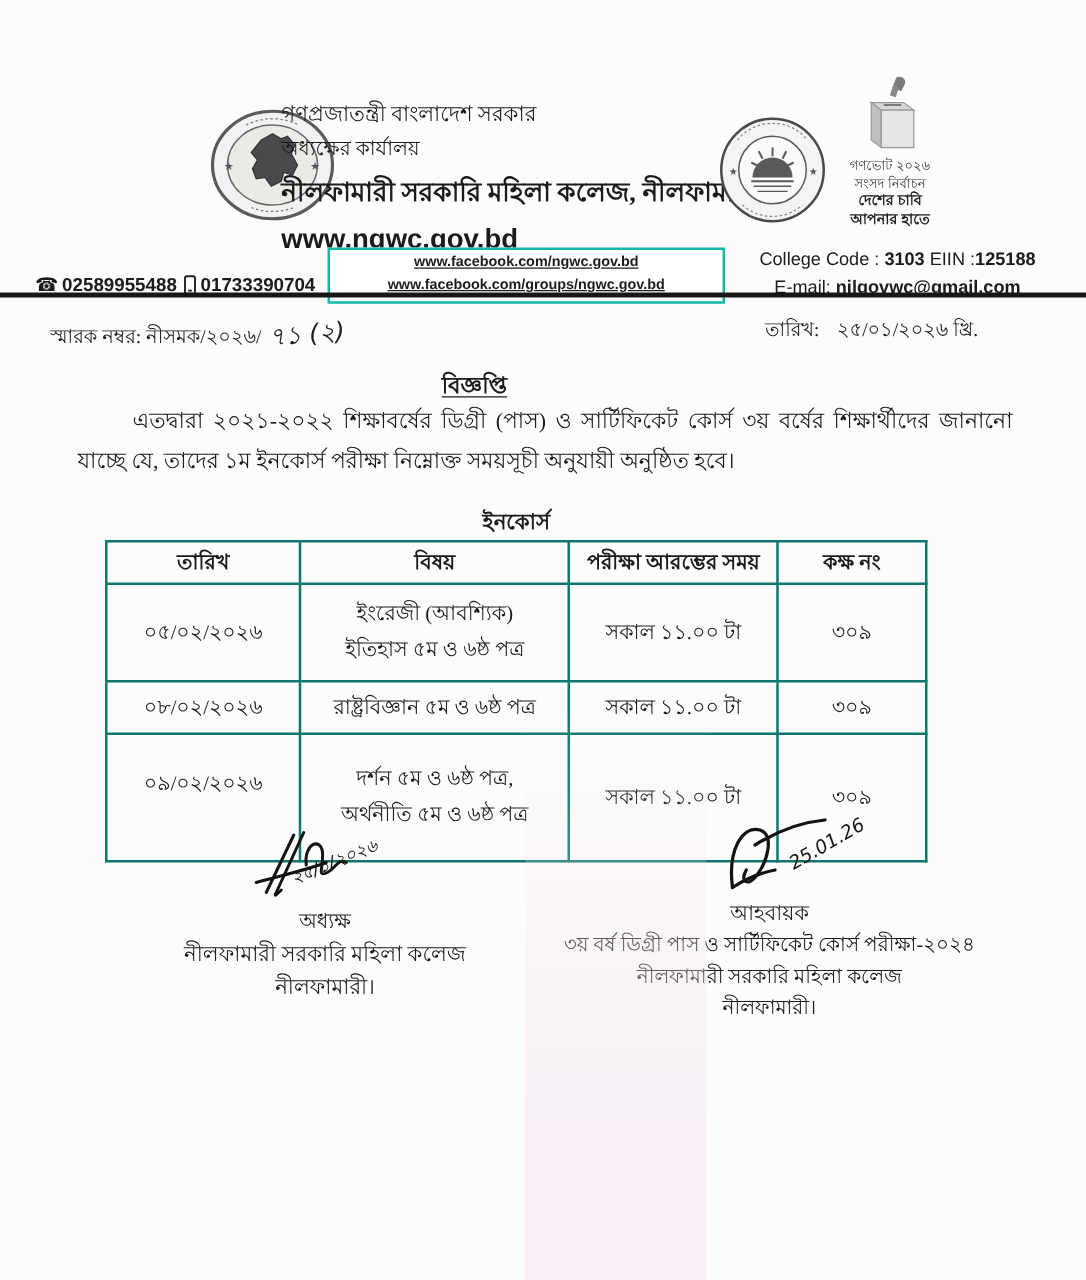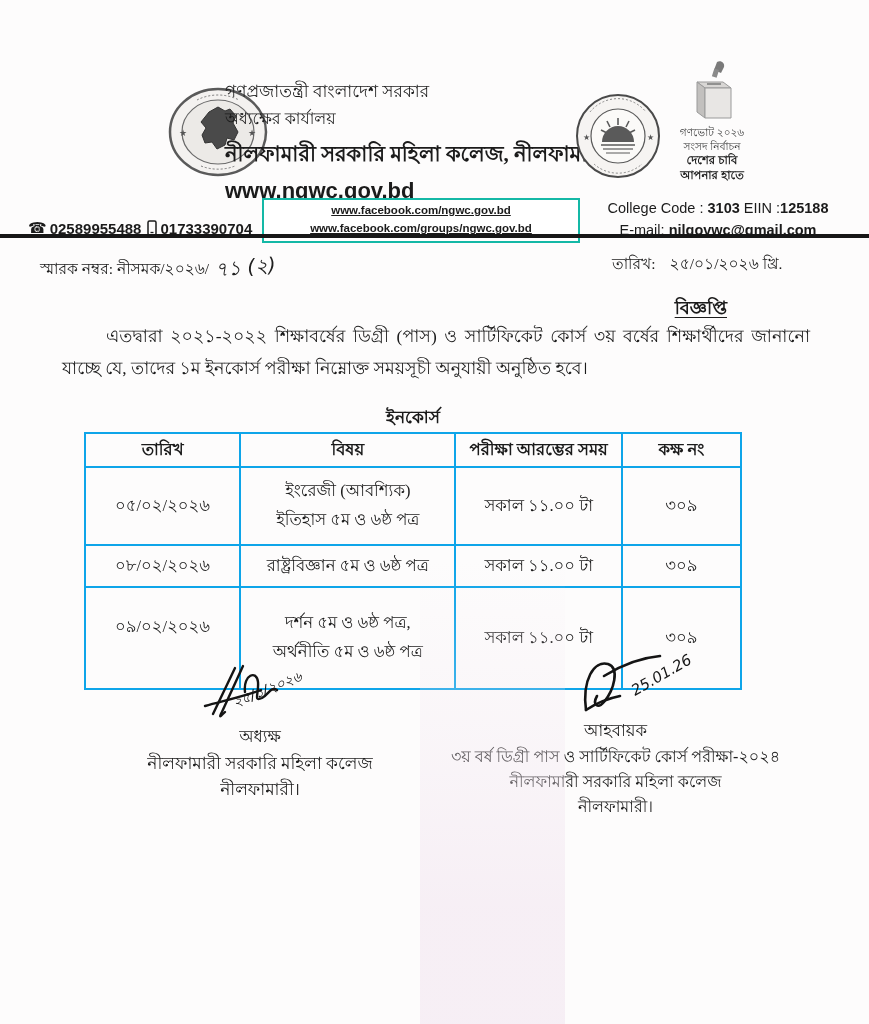--- a/index.html
+++ b/index.html
@@ -36,27 +36,27 @@
   .fb-link { font-family:"Liberation Sans","DejaVu Sans",sans-serif; font-size:11.5px; font-weight:bold; text-decoration:underline; line-height:1.55; color:#1b1b1b; }
   .code-block { position:absolute; left:578px; top:197px; width:280px; font-family:"Liberation Sans","DejaVu Sans",sans-serif; font-size:14.5px; line-height:1.55; text-align:center; }
   .code-block b { font-weight:bold; }
   .divider { position:absolute; left:0; top:234px; width:869px; height:4px; background:#171717; }
   
   .memo-left { position:absolute; left:40px; top:252px; font-size:15.5px; }
   .memo-hand { display:inline-block; font-family:"DejaVu Sans",sans-serif; font-style:italic; font-size:20px; transform:rotate(-5deg); margin-left:6px; color:#1f1f1f; }
   .date-right { position:absolute; left:612px; top:252px; font-size:15.5px; }
   .date-right .gap { display:inline-block; width:14px; }
   
-  .notice-title { position:absolute; left:0; top:294px; width:727px; text-align:right; }
+  .notice-title { position:absolute; left:0; top:294px; width:727px; text-align:center;padding-left:16px; }
   .notice-title span { font-size:18px; font-weight:bold; text-decoration:underline; text-underline-offset:3px; }
   .notice-body { position:absolute; left:62px; top:320px; width:748px; font-size:17.5px; line-height:1.85; text-align:justify; text-indent:44px; }
   
   .table-title { position:absolute; left:84px; top:404px; width:658px; text-align:center; font-size:17px; font-weight:600; }
   table.sched { position:absolute; left:84px; top:432px; width:658px; border-collapse:collapse; }
-  table.sched th, table.sched td { border:2px solid #0ea5e9; text-align:center; vertical-align:middle; font-size:16.5px; padding:2px 4px; }
+  table.sched th, table.sched td { border:2px solid #0f766e; text-align:center; vertical-align:middle; font-size:16.5px; padding:2px 4px; }
   table.sched th { font-weight:600; height:28px; }
   .col-date { width:151px; } .col-sub { width:221px; } .col-time { width:168px; } .col-room { width:118px;font-family:Liberation Serif, serif; }
   .row-tall td { height:72px; }
   .row-mid td { height:36px; }
   .sub-line { line-height:1.75; }
   td.room-top { vertical-align:top; padding-top:6px; }
   
   .sig-left { position:absolute; left:135px; top:656px; width:250px; text-align:center; }
   .sig-right { position:absolute; left:428px; top:650px; width:375px; text-align:center; }
   .sig-scribble { position:relative; height:66px; }

